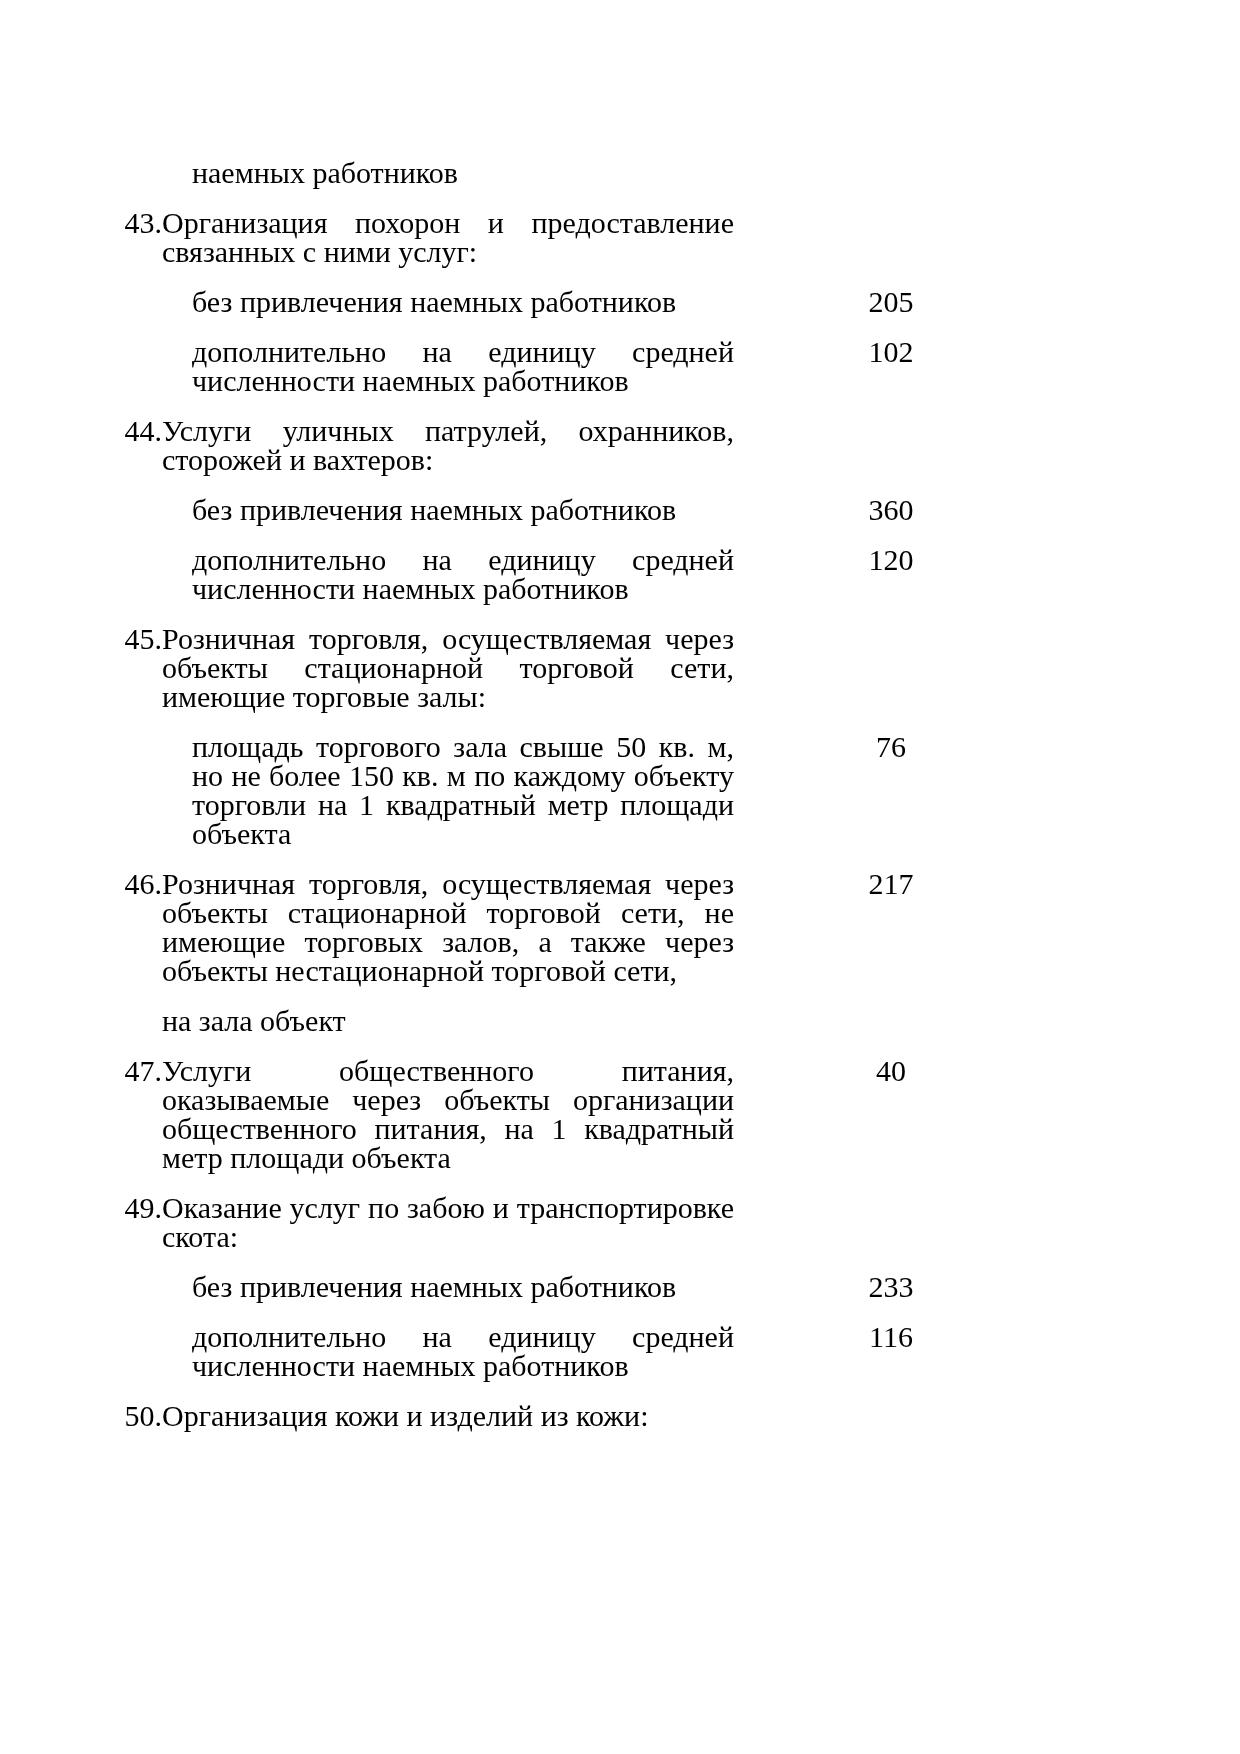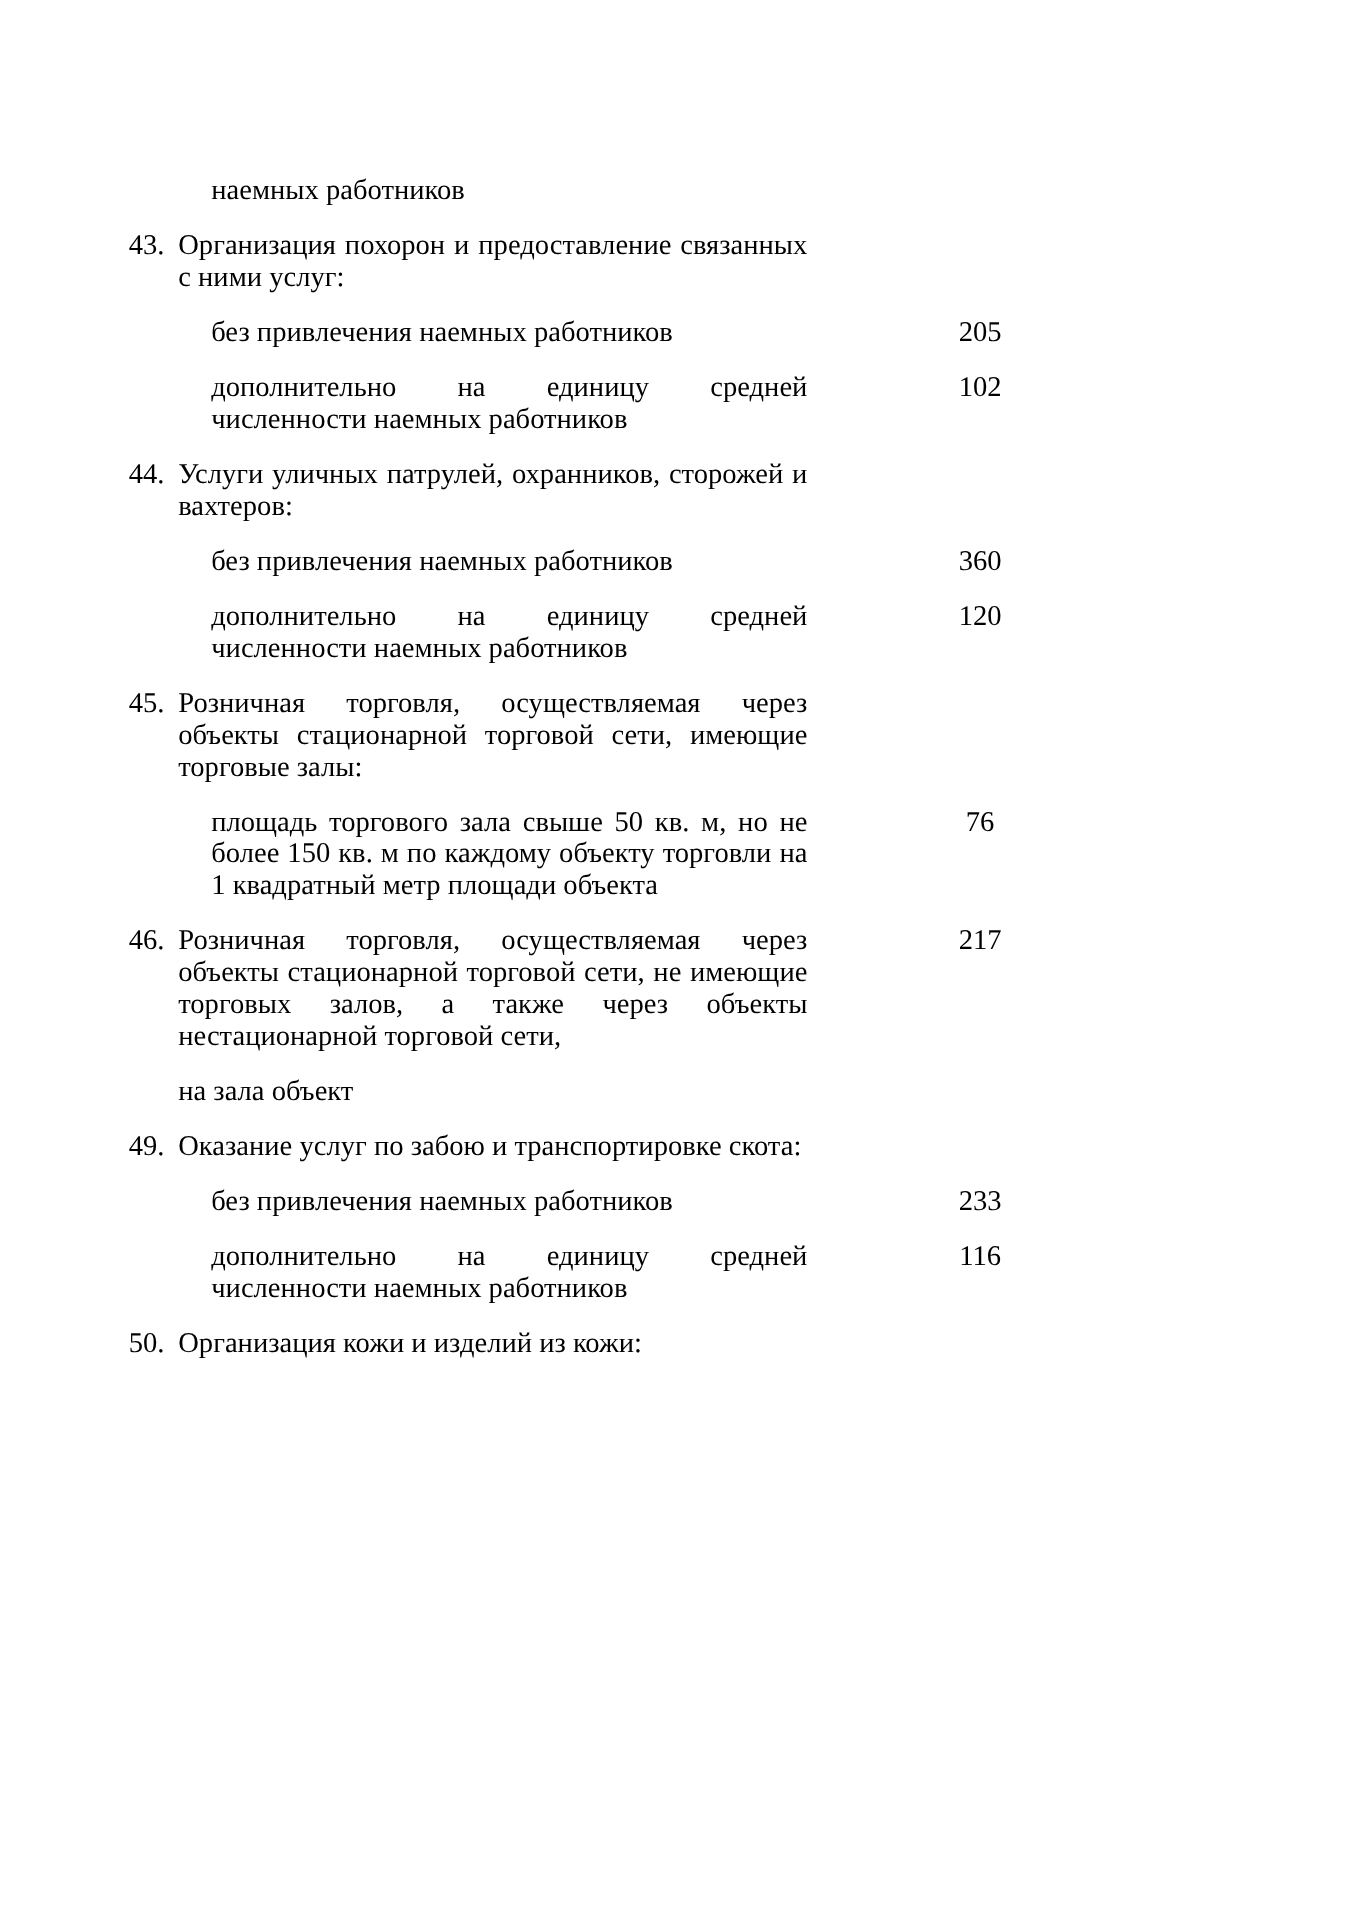--- a/index.html
+++ b/index.html
@@ -8,38 +8,38 @@
     background: #e8e8e8;
   }
   .page {
     position: relative;
     width: 1240px;
     height: 1754px;
     margin: 0 auto;
     background: #ffffff;
     color: #000000;
     font-family: "Liberation Serif", "DejaVu Serif", serif;
-    font-size: 26px;
+    font-size: 30px;
     line-height: 29px;
     box-sizing: border-box;
     padding-top: 158px;
     overflow: hidden;
   }
   .row {
     position: relative;
     margin-bottom: 21px;
   }
   .row.main { margin-left: 162px; width: 572px; }
   .row.sub  { margin-left: 192px; width: 542px; }
   .num {
     position: absolute;
     top: 0;
     left: -45px;
     width: 45px;
-    text-align: left;
+    text-align: right;
     white-space: nowrap;
   }
   .txt {
     text-align: justify;
   }
   .val {
     position: absolute;
     top: 0;
     left: calc(100% + 107px);
     width: 100px;
@@ -100,20 +100,25 @@
   <div class="row main">
     <span class="num">46.</span>
     <div class="txt">Розничная торговля, осуществляемая через объекты стационарной торговой сети, не имеющие торговых залов, а также через объекты нестационарной торговой сети,</div>
     <div class="val">217</div>
   </div>
 
   <div class="row main">
     <div class="txt">на зала объект</div>
   </div>
 
+  <div class="row main">
+    <span class="num">47.</span>
+    <div class="txt">Услуги общественного питания, оказываемые через объекты организации общественного питания, на 1 квадратный метр площади объекта</div>
+    <div class="val">40</div>
+  </div>
 
 
   <div class="row main">
     <span class="num">49.</span>
     <div class="txt">Оказание услуг по забою и транспортировке скота:</div>
   </div>
 
   <div class="row sub">
     <div class="txt">без привлечения наемных работников</div>
     <div class="val">233</div>

